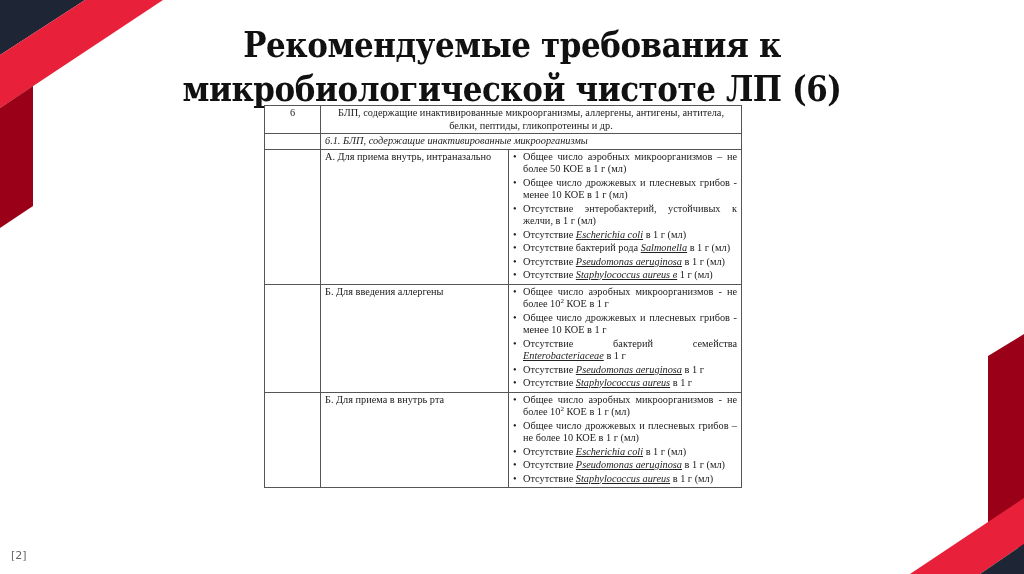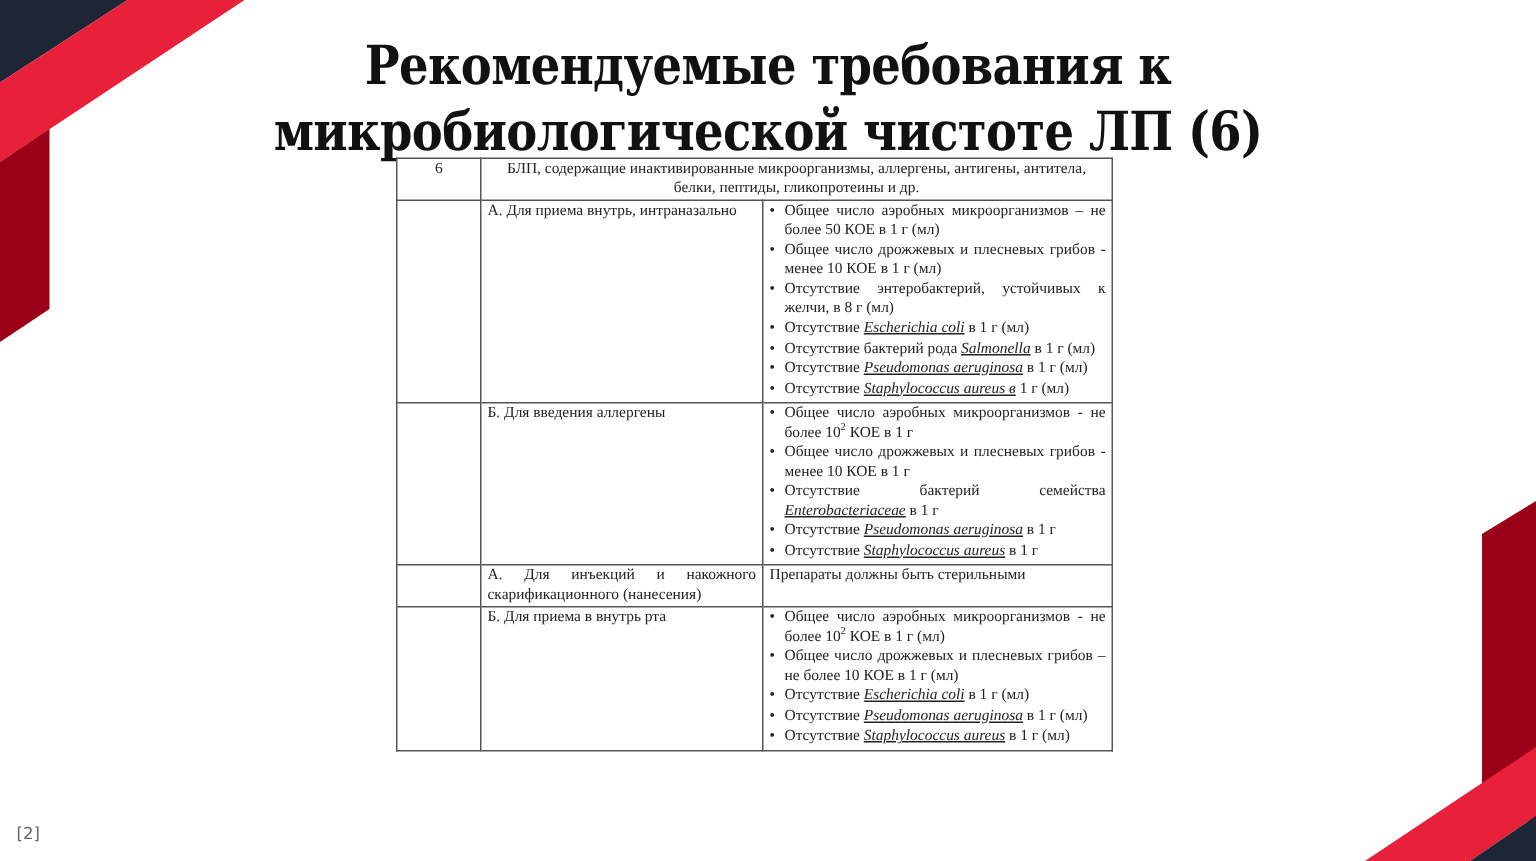--- a/index.html
+++ b/index.html
@@ -47,26 +47,30 @@
         <col class="c2">
         <col class="c3">
       </colgroup>
     <tbody>
         <tr>
       <td class="center">6</td>
       <td colspan="2" class="center">БЛП, содержащие инактивированные микроорганизмы, аллергены, антигены, антитела, белки, пептиды, гликопротеины и др.</td>
     </tr>
     <tr>
       <td></td>
+      <td colspan="2" class="ital">6.1. БЛП, содержащие инактивированные микроорганизмы</td>
+    </tr>
+    <tr>
+      <td></td>
       <td>А. Для приема внутрь, интраназально</td>
       <td>
             <ul>
               <li>Общее число аэробных микроорганизмов – не более 50 КОЕ в 1 г (мл)</li>
               <li>Общее число дрожжевых и плесневых грибов - менее 10 КОЕ в 1 г (мл)</li>
-              <li>Отсутствие энтеробактерий, устойчивых к желчи, в 8 г (мл)</li>
+              <li>Отсутствие энтеробактерий, устойчивых к желчи, в 1 г (мл)</li>
               <li>Отсутствие <i>Escherichia coli</i> в 1 г (мл)</li>
               <li>Отсутствие бактерий рода <i>Salmonella</i> в 1 г (мл)</li>
               <li>Отсутствие <i>Pseudomonas aeruginosa</i> в 1 г (мл)</li>
               <li>Отсутствие <i>Staphylococcus aureus в</i> 1 г (мл)</li>
             </ul>
           </td>
     </tr>
     <tr>
       <td></td>
       <td>Б. Для введения аллергены</td>
@@ -75,25 +79,20 @@
               <li>Общее число аэробных микроорганизмов - не более 10<sup>2</sup> КОЕ в 1 г</li>
               <li>Общее число дрожжевых и плесневых грибов - менее 10 КОЕ в 1 г</li>
               <li>Отсутствие бактерий семейства <i>Enterobacteriaceae</i> в 1 г</li>
               <li>Отсутствие <i>Pseudomonas aeruginosa</i> в 1 г</li>
               <li>Отсутствие <i>Staphylococcus aureus</i> в 1 г</li>
             </ul>
           </td>
     </tr>
     <tr>
       <td></td>
-      <td class="just">А. Для инъекций и накожного скарификационного (нанесения)</td>
-      <td>Препараты должны быть стерильными</td>
-    </tr>
-    <tr>
-      <td></td>
       <td>Б. Для приема в внутрь рта</td>
       <td>
             <ul>
               <li>Общее число аэробных микроорганизмов - не более 10<sup>2</sup> КОЕ в 1 г (мл)</li>
               <li>Общее число дрожжевых и плесневых грибов – не более 10 КОЕ в 1 г (мл)</li>
               <li>Отсутствие <i>Escherichia coli</i> в 1 г (мл)</li>
               <li>Отсутствие <i>Pseudomonas aeruginosa</i> в 1 г (мл)</li>
               <li>Отсутствие <i>Staphylococcus aureus</i> в 1 г (мл)</li>
             </ul>
           </td>

